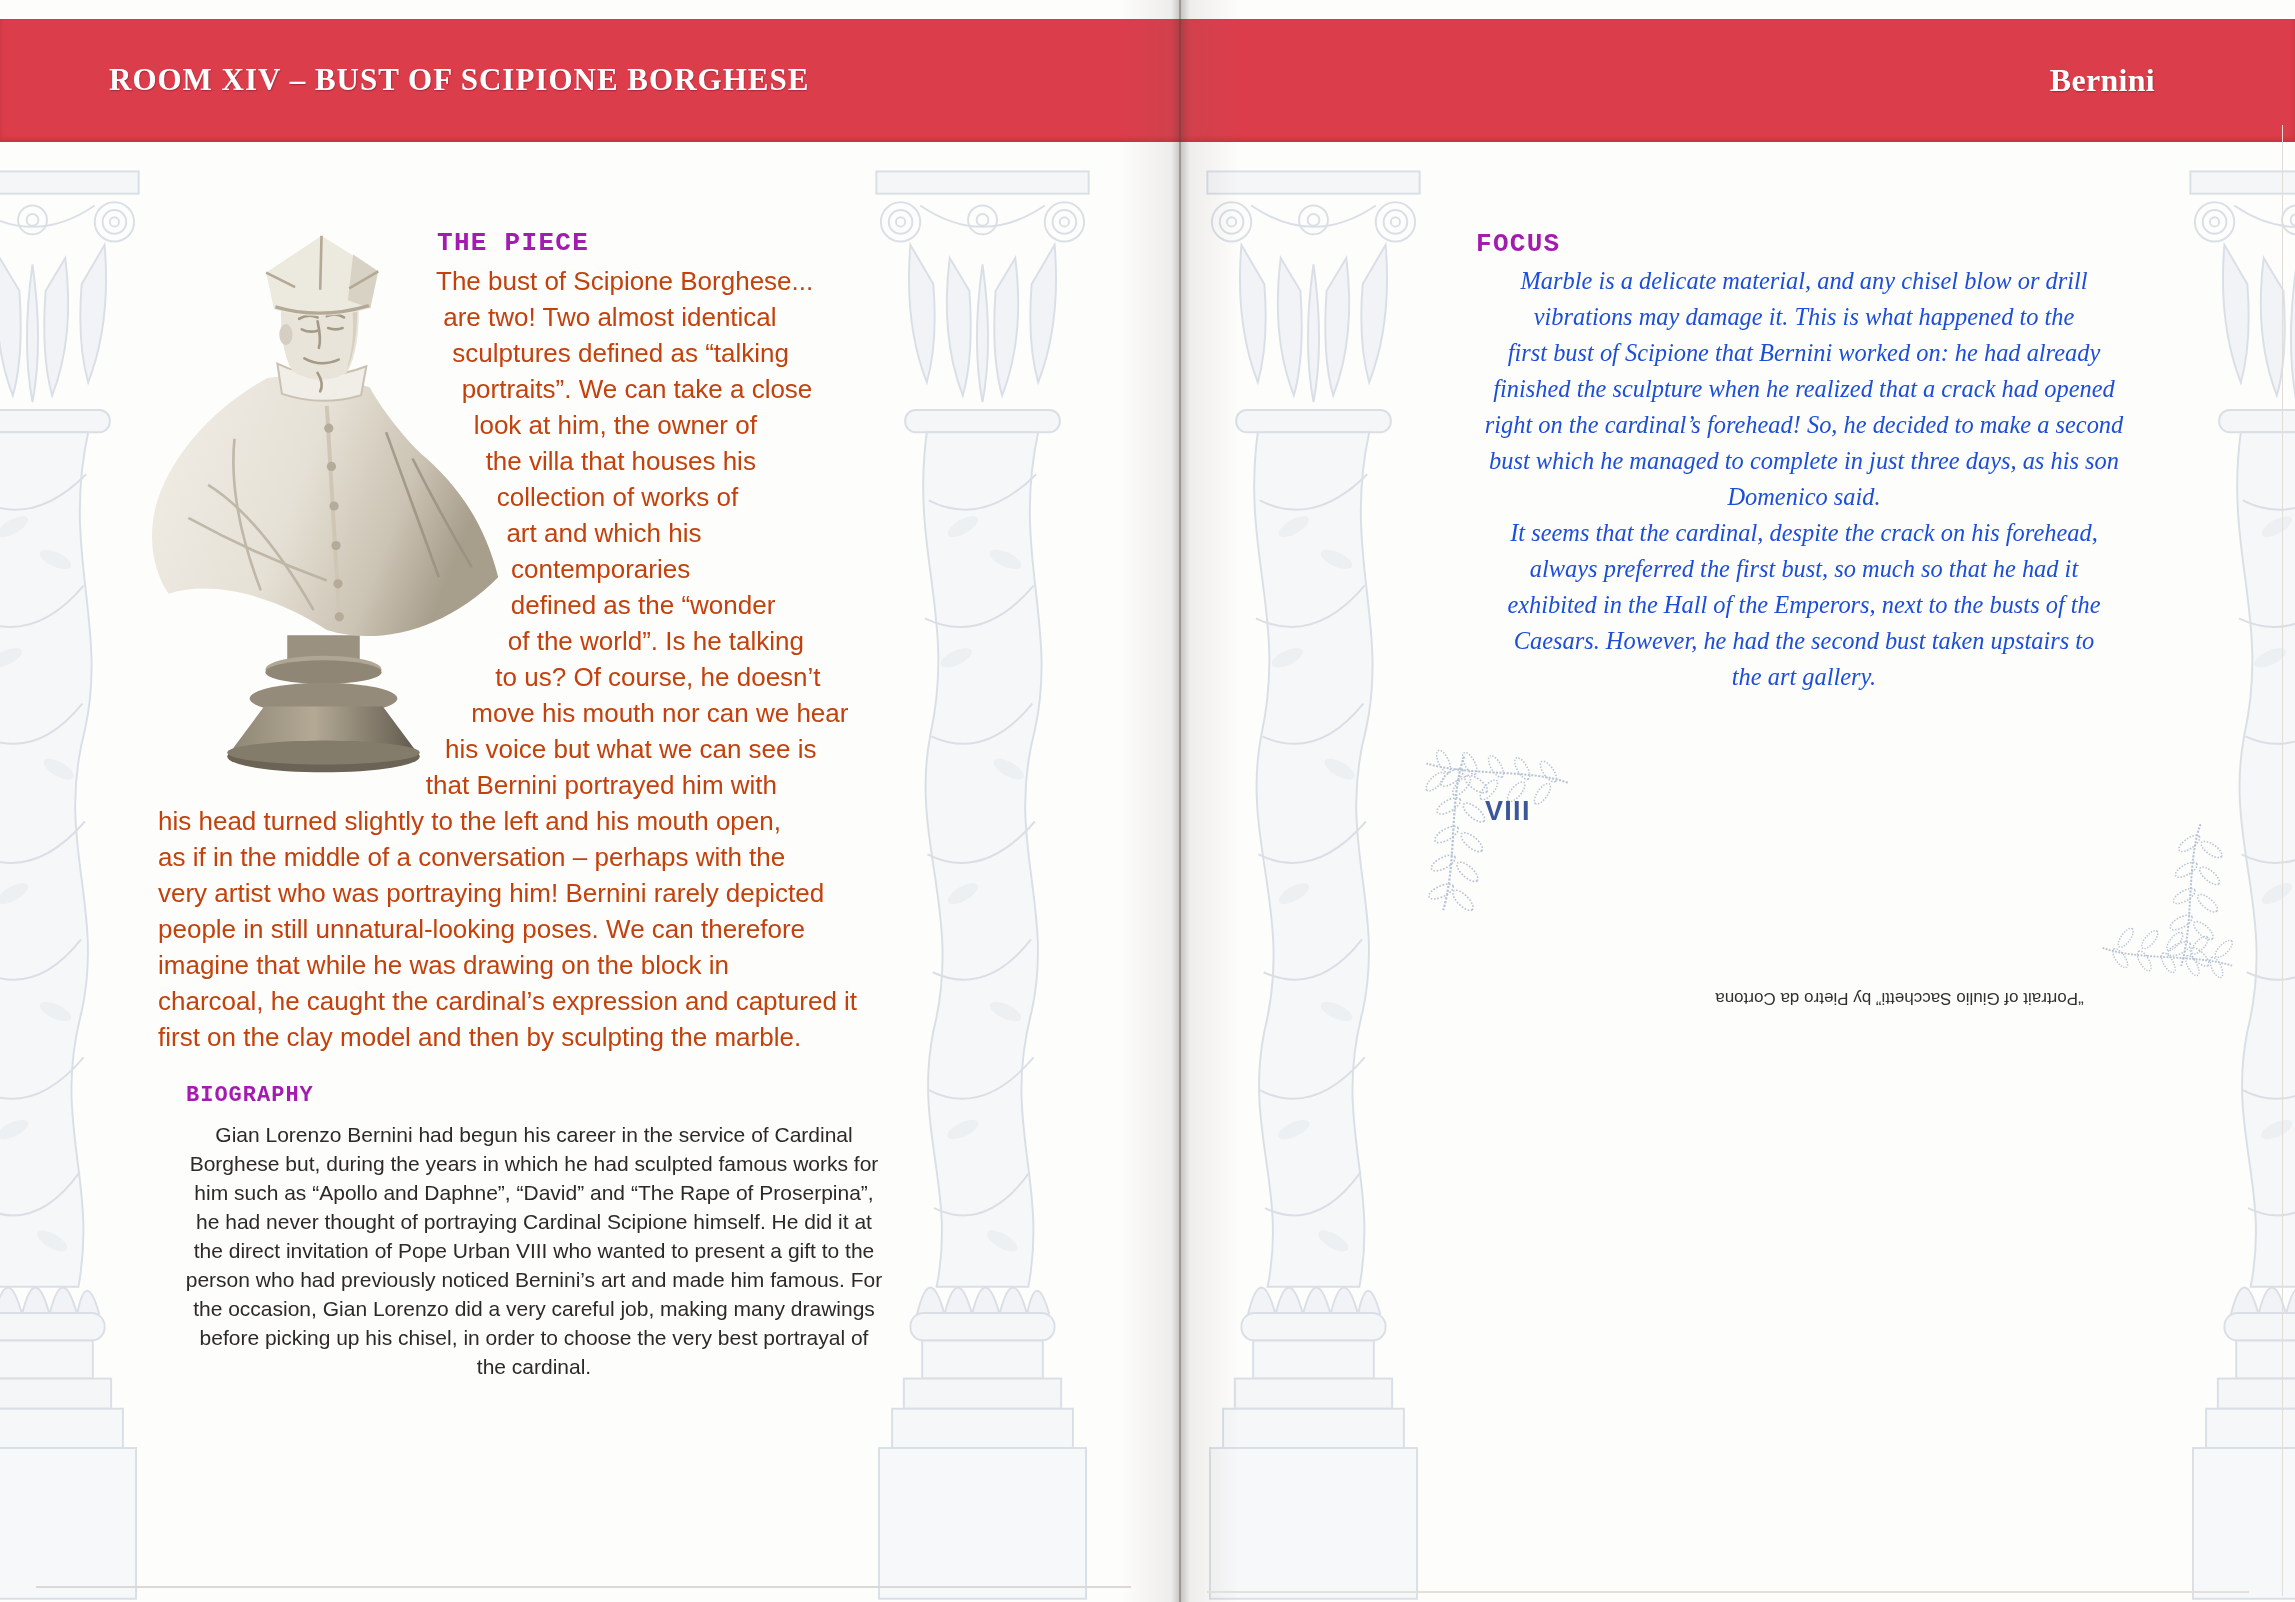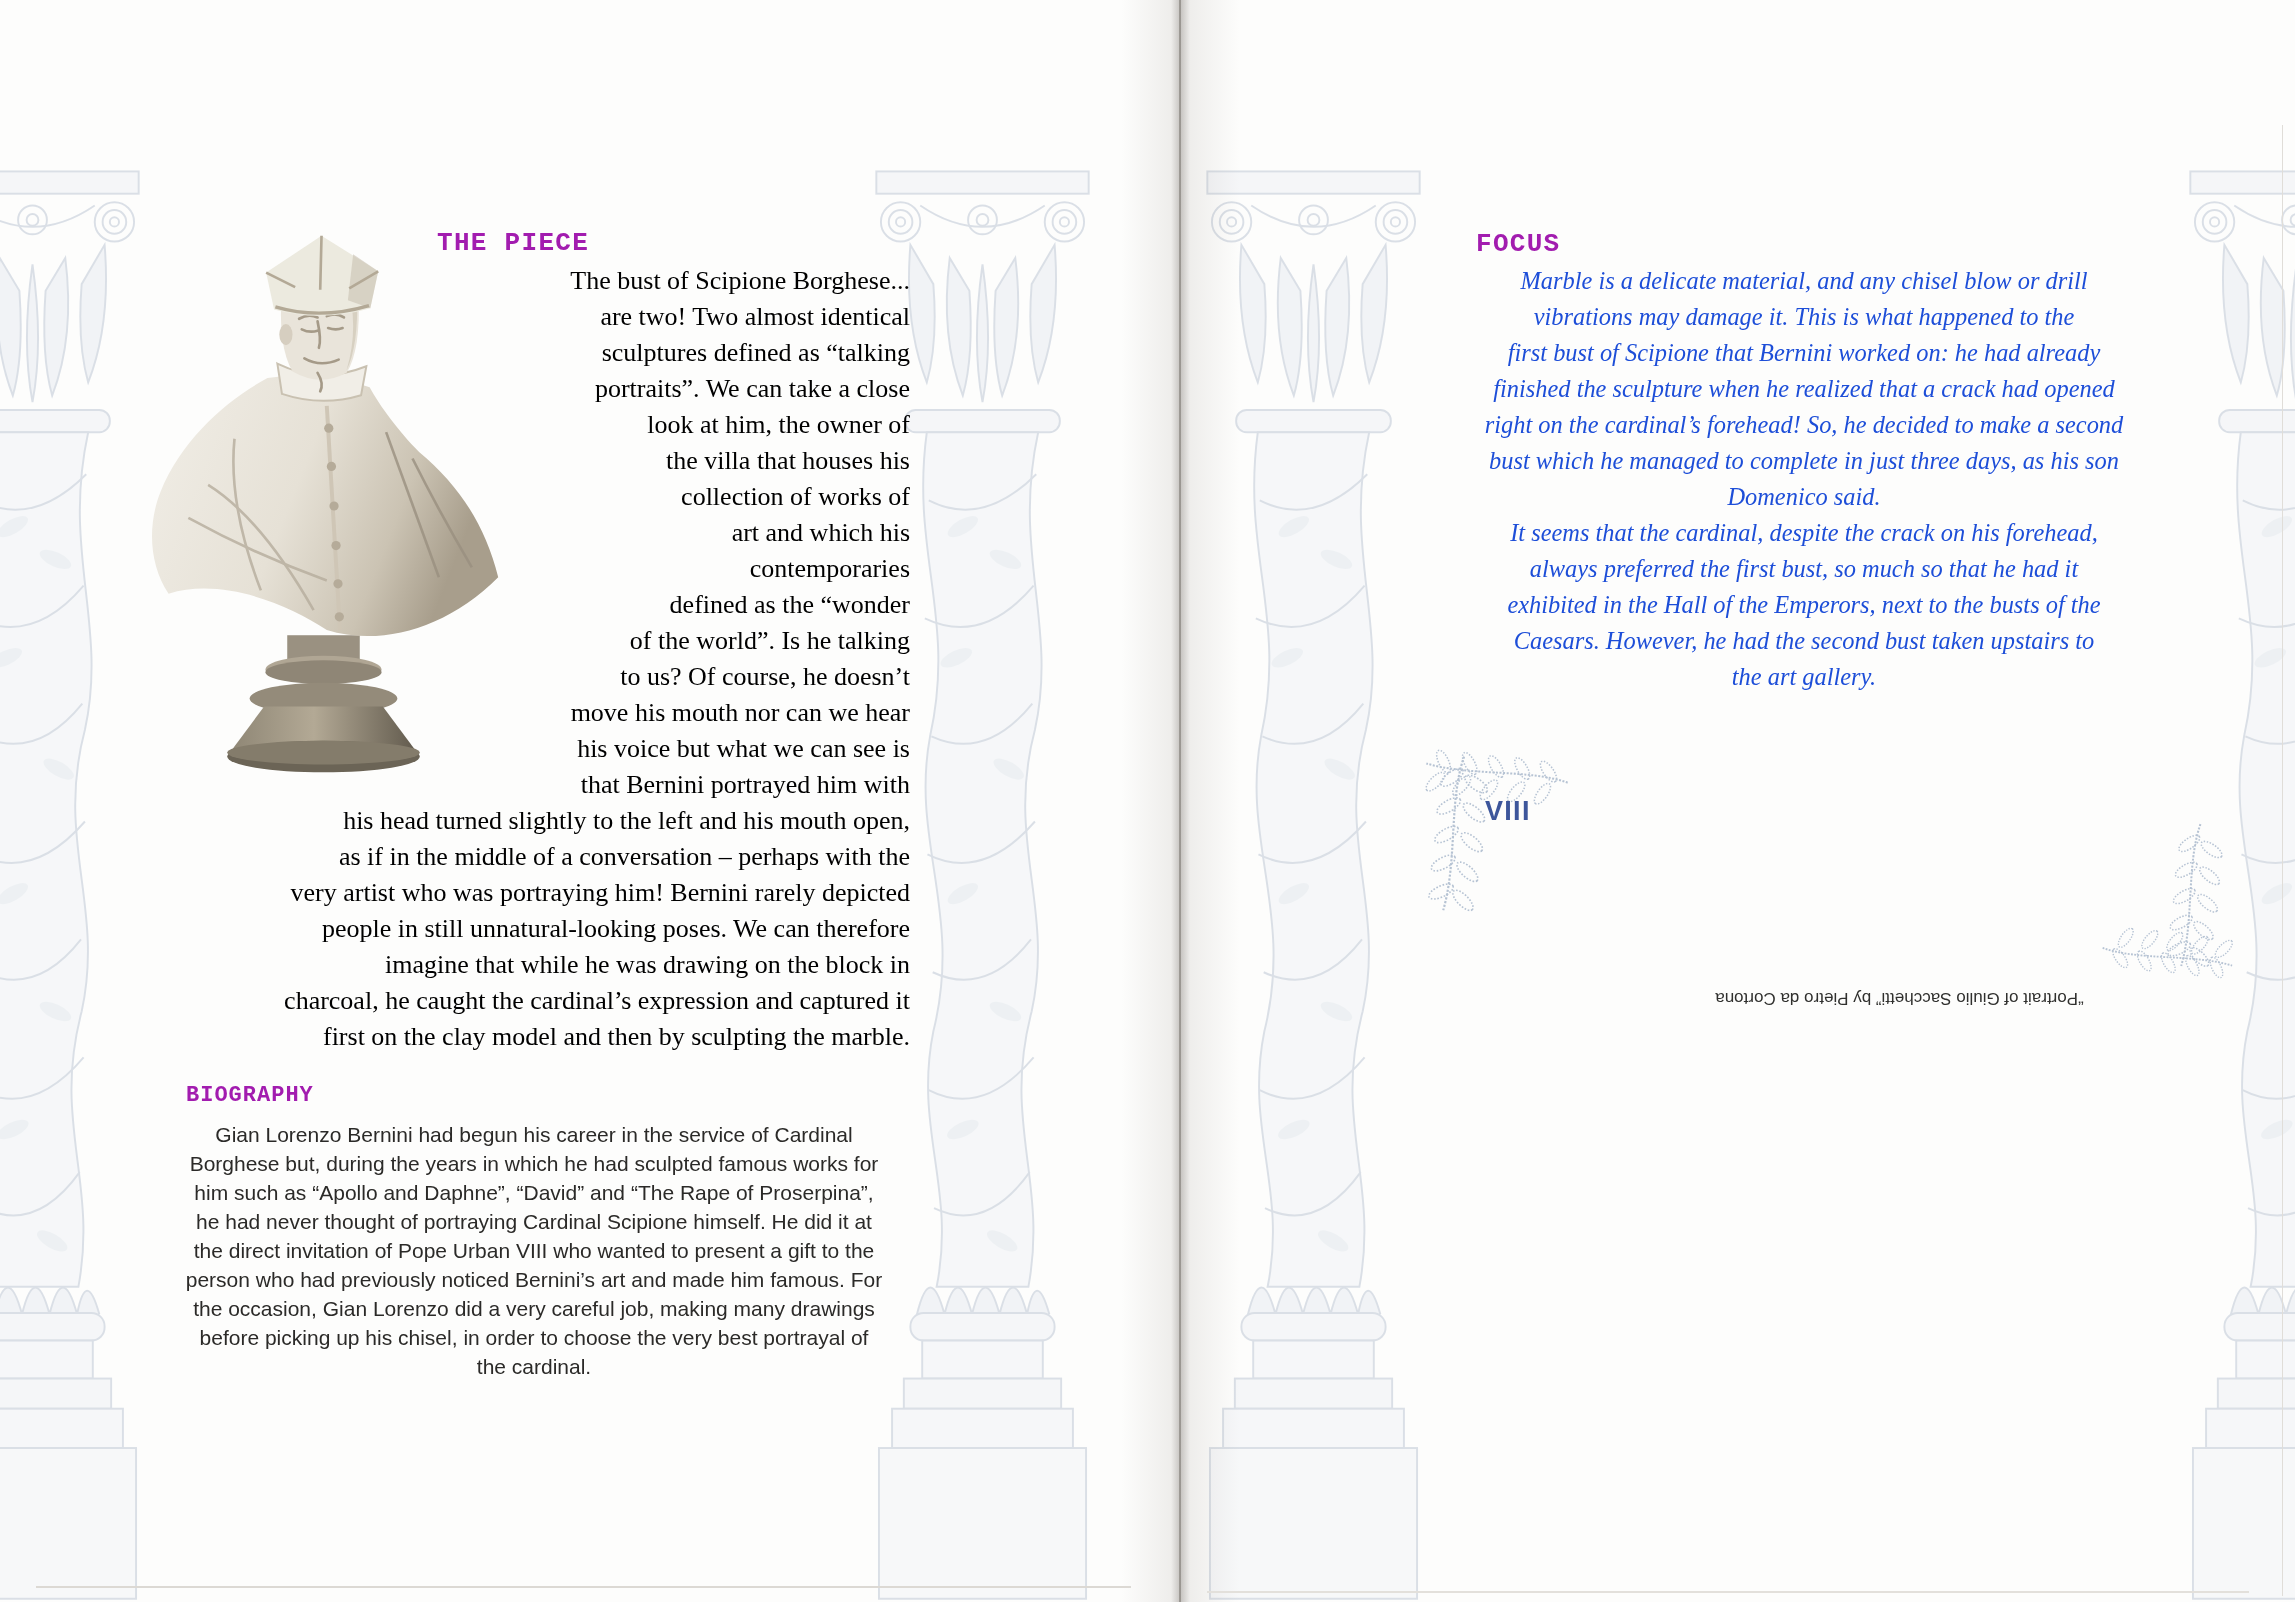--- a/index.html
+++ b/index.html
@@ -17,22 +17,22 @@
   
   .column{position:absolute;opacity:.5;}
   .laurel{position:absolute;opacity:.75;}
   
   .head-red{position:absolute;color:#a21caf;font-family:Liberation Mono, monospace;
             font-weight:700;letter-spacing:1.3px;}
   .head-blue{position:absolute;color:#3d569b;font-family:"Liberation Sans",sans-serif;
             font-weight:700;letter-spacing:1.3px;}
   
   .piece-text{position:absolute;left:158px;top:263px;width:752px;
-              font-size:26px;line-height:36px;color:#000000;text-align:right;
-              white-space:pre-line;font-family:Liberation Serif, serif;}
+              font-size:26px;line-height:36px;color:#c2410c;text-align:left;
+              white-space:pre-line;font-family:Liberation Sans, sans-serif;}
   .bust-wrap-shape{float:left;width:359px;height:534px;
        shape-outside:polygon(0px 0px,274px 0px,278px 36px,285px 71px,294px 107px,303px 142px,
        315px 178px,327px 214px,338px 249px,348px 285px,353px 321px,351px 356px,340px 392px,
        317px 427px,290px 463px,269px 499px,261px 534px,0px 534px);}
   .bio-text{position:absolute;left:158px;top:1120px;width:752px;
             font-size:21px;line-height:29px;color:#2b2a28;text-align:center;
             white-space:pre-line;font-family:"Liberation Sans",sans-serif;}
   .focus-text{position:absolute;left:1438px;top:263px;width:732px;
             font-size:24.4px;line-height:36px;color:#1d4ed8;text-align:center;font-style:italic;
             white-space:pre-line;font-family:"Liberation Serif",serif;}
@@ -129,20 +129,24 @@
   <svg class="column" style="left:864px;top:158px" width="237" height="1445" viewBox="0 0 360 2190">
       <use href="#sym-column"></use>
     </svg>
   <svg class="column" style="left:1195px;top:158px" width="237" height="1445" viewBox="0 0 360 2190">
       <use href="#sym-column"></use>
     </svg>
   <svg class="column" style="left:2178px;top:158px" width="237" height="1445" viewBox="0 0 360 2190">
       <use href="#sym-column"></use>
     </svg>
 
+  <div class="banner">
+    <div class="banner-title">ROOM XIV – BUST OF SCIPIONE BORGHESE</div>
+    <div class="banner-artist">Bernini</div>
+  </div>
 
   <svg class="bust" viewBox="0 0 590 860">
     <defs>
       <linearGradient id="gCape" x1="0" y1="0" x2="1" y2="0.3">
         <stop offset="0" stop-color="#f1eee7"></stop>
           <stop offset=".5" stop-color="#e6e1d6"></stop>
         <stop offset=".8" stop-color="#cbc3b3"></stop>
           <stop offset="1" stop-color="#a89e8c"></stop>
       </linearGradient>
       <linearGradient id="gPed" x1="0" y1="0" x2="1" y2="0">

